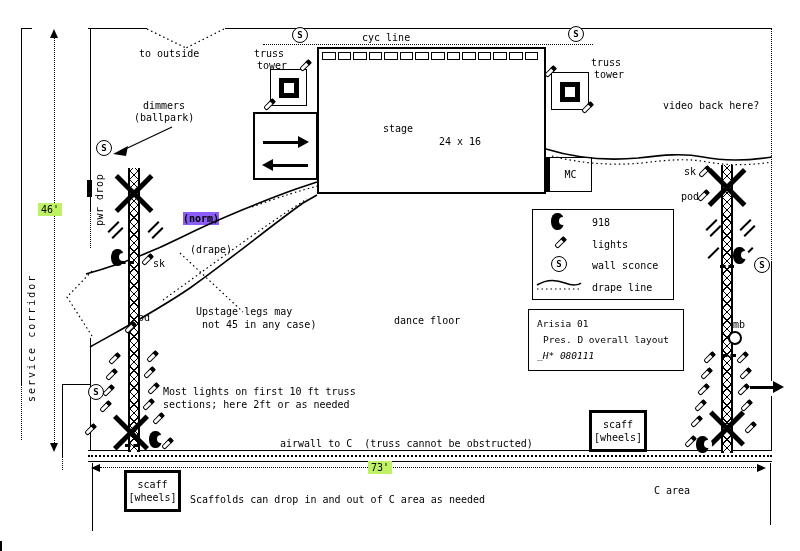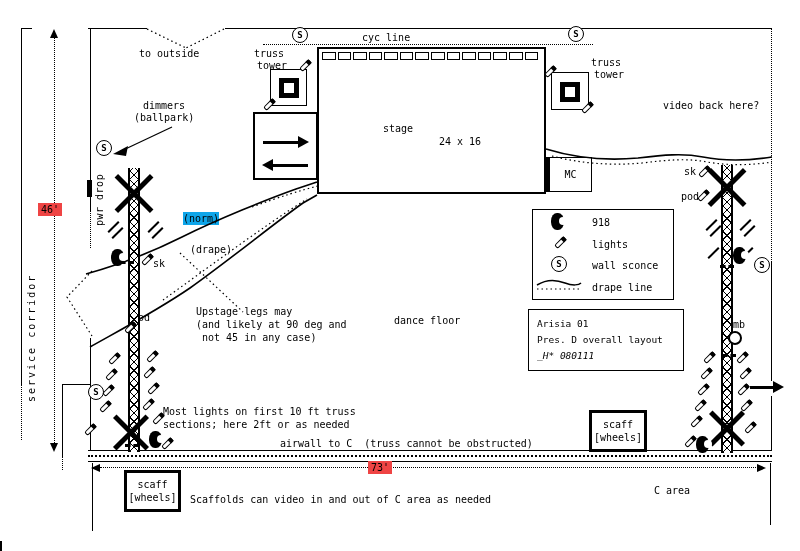--- a/index.html
+++ b/index.html
@@ -47,21 +47,21 @@
   .fatL::before{content:"";position:absolute;left:-10px;top:-5px;width:0;height:0;
        border-top:6.5px solid transparent;border-bottom:6.5px solid transparent;border-right:11px solid #000;}
   .ahup{position:absolute;width:0;height:0;border-left:4px solid transparent;
         border-right:4px solid transparent;border-bottom:9px solid #000;}
   .ahdn{position:absolute;width:0;height:0;border-left:4px solid transparent;
         border-right:4px solid transparent;border-top:9px solid #000;}
   .ahlf{position:absolute;width:0;height:0;border-top:4px solid transparent;
         border-bottom:4px solid transparent;border-right:9px solid #000;}
   .ahrt{position:absolute;width:0;height:0;border-top:4px solid transparent;
         border-bottom:4px solid transparent;border-left:9px solid #000;}
-  .wbg{background:#ef4444;padding:0 3px;z-index:7;}
+  .wbg{background:#bef264;padding:0 3px;z-index:7;}
   svg.overlay{position:absolute;left:0;top:0;z-index:2;}
   .mb-circle{position:absolute;width:14px;height:14px;border:2px solid #000;border-radius:50%;
         background:#fff;box-sizing:border-box;z-index:7;}
 </style>
 </head>
 <body>
 
 <div class="canvas">
 
   <svg class="overlay" width="800" height="551" viewBox="0 0 800 551">
@@ -226,56 +226,55 @@
   <div class="light ne" style="left:739px;top:371px;"></div>
   <div class="light ne" style="left:737px;top:387px;"></div>
   <div class="light ne" style="left:740px;top:403px;"></div>
   <div class="light ne" style="left:744px;top:425px;"></div>
   <div class="light ne" style="left:684px;top:439px;"></div>
   <div class="n918" style="left:696px;top:436px;"></div>
   <div class="fatR" style="left:750px;top:386px;width:24px;"></div>
 
   <div class="vtext" style="left:94px;top:160px;height:66px;letter-spacing:0.5px;">pwr drop</div>
 
-  <div class="t" style="left:183px;top:212px;background:#0ea5e9;">(norm)</div>
+  <div class="t" style="left:183px;top:212px;background:#8b5cf6;font-weight:bold;">(norm)</div>
   <div class="t" style="left:190px;top:243px;background:#fff;">(drape)</div>
 
   <div class="box" style="left:532px;top:209px;width:142px;height:91px;"></div>
   <div class="n918" style="left:551px;top:213px;"></div>
   <div class="t" style="left:592px;top:216px;">918</div>
   <div class="light ne" style="left:554px;top:240px;"></div>
   <div class="t" style="left:592px;top:238px;">lights</div>
   <div class="sconce" style="left:551px;top:256px;">
       <span>S</span>
     </div>
   <div class="t" style="left:592px;top:259px;">wall sconce</div>
   <svg width="48" height="14" style="position:absolute;left:535px;top:278px;">
     <path d="M2,7 C10,2 20,1 30,5 C38,8 44,7 46,5" stroke="#000" stroke-width="1.5" fill="none"></path>
     <path d="M2,11 L46,11" stroke="#000" stroke-width="1.2" stroke-dasharray="1.5,3" fill="none"></path>
   </svg>
   <div class="t" style="left:592px;top:281px;">drape line</div>
 
   <div class="box" style="left:528px;top:309px;width:156px;height:62px;padding:6px 8px;font-size:9.5px;line-height:16px;">
     <div style="white-space:pre;">Arisia 01</div>
-    <div style="white-space:pre;">Pres. D overall layout</div>
+    <div style="white-space:pre;text-align:center;">Pres. D overall layout</div>
     <div style="white-space:pre;font-style:italic;">_H* 080111</div>
   </div>
 
   <div class="t" style="left:394px;top:314px;">dance floor</div>
   <div style="position:absolute;left:196px;top:305px;">
     <div class="t" style="position:static;">Upstage legs may</div>
-    <div class="t" style="position:static;">(and likely at 90 deg and</div>
     <div class="t" style="position:static;"> not 45 in any case)</div>
   </div>
   <div style="position:absolute;left:163px;top:385px;">
-    <div class="t" style="position:static;margin-top:20px;">Most lights on first 10 ft truss</div>
+    <div class="t" style="position:static;">Most lights on first 10 ft truss</div>
     <div class="t" style="position:static;">sections; here 2ft or as needed</div>
   </div>
   <div class="t" style="left:280px;top:437px;">airwall to C  (truss cannot be obstructed)</div>
-  <div class="t" style="left:190px;top:493px;">Scaffolds can video in and out of C area as needed</div>
+  <div class="t" style="left:190px;top:493px;">Scaffolds can drop in and out of C area as needed</div>
   <div class="t" style="left:654px;top:484px;">C area</div>
 
   <div class="ahlf" style="left:91px;top:464px;"></div>
   <div class="hd" style="left:100px;top:467px;width:658px;"></div>
   <div class="ahrt" style="left:757px;top:464px;"></div>
   <div class="t wbg" style="left:368px;top:461px;">73'</div>
 
   <div class="thickbox" style="left:124px;top:470px;width:57px;height:42px;">
     <span>scaff</span>
     <span>[wheels]</span>

